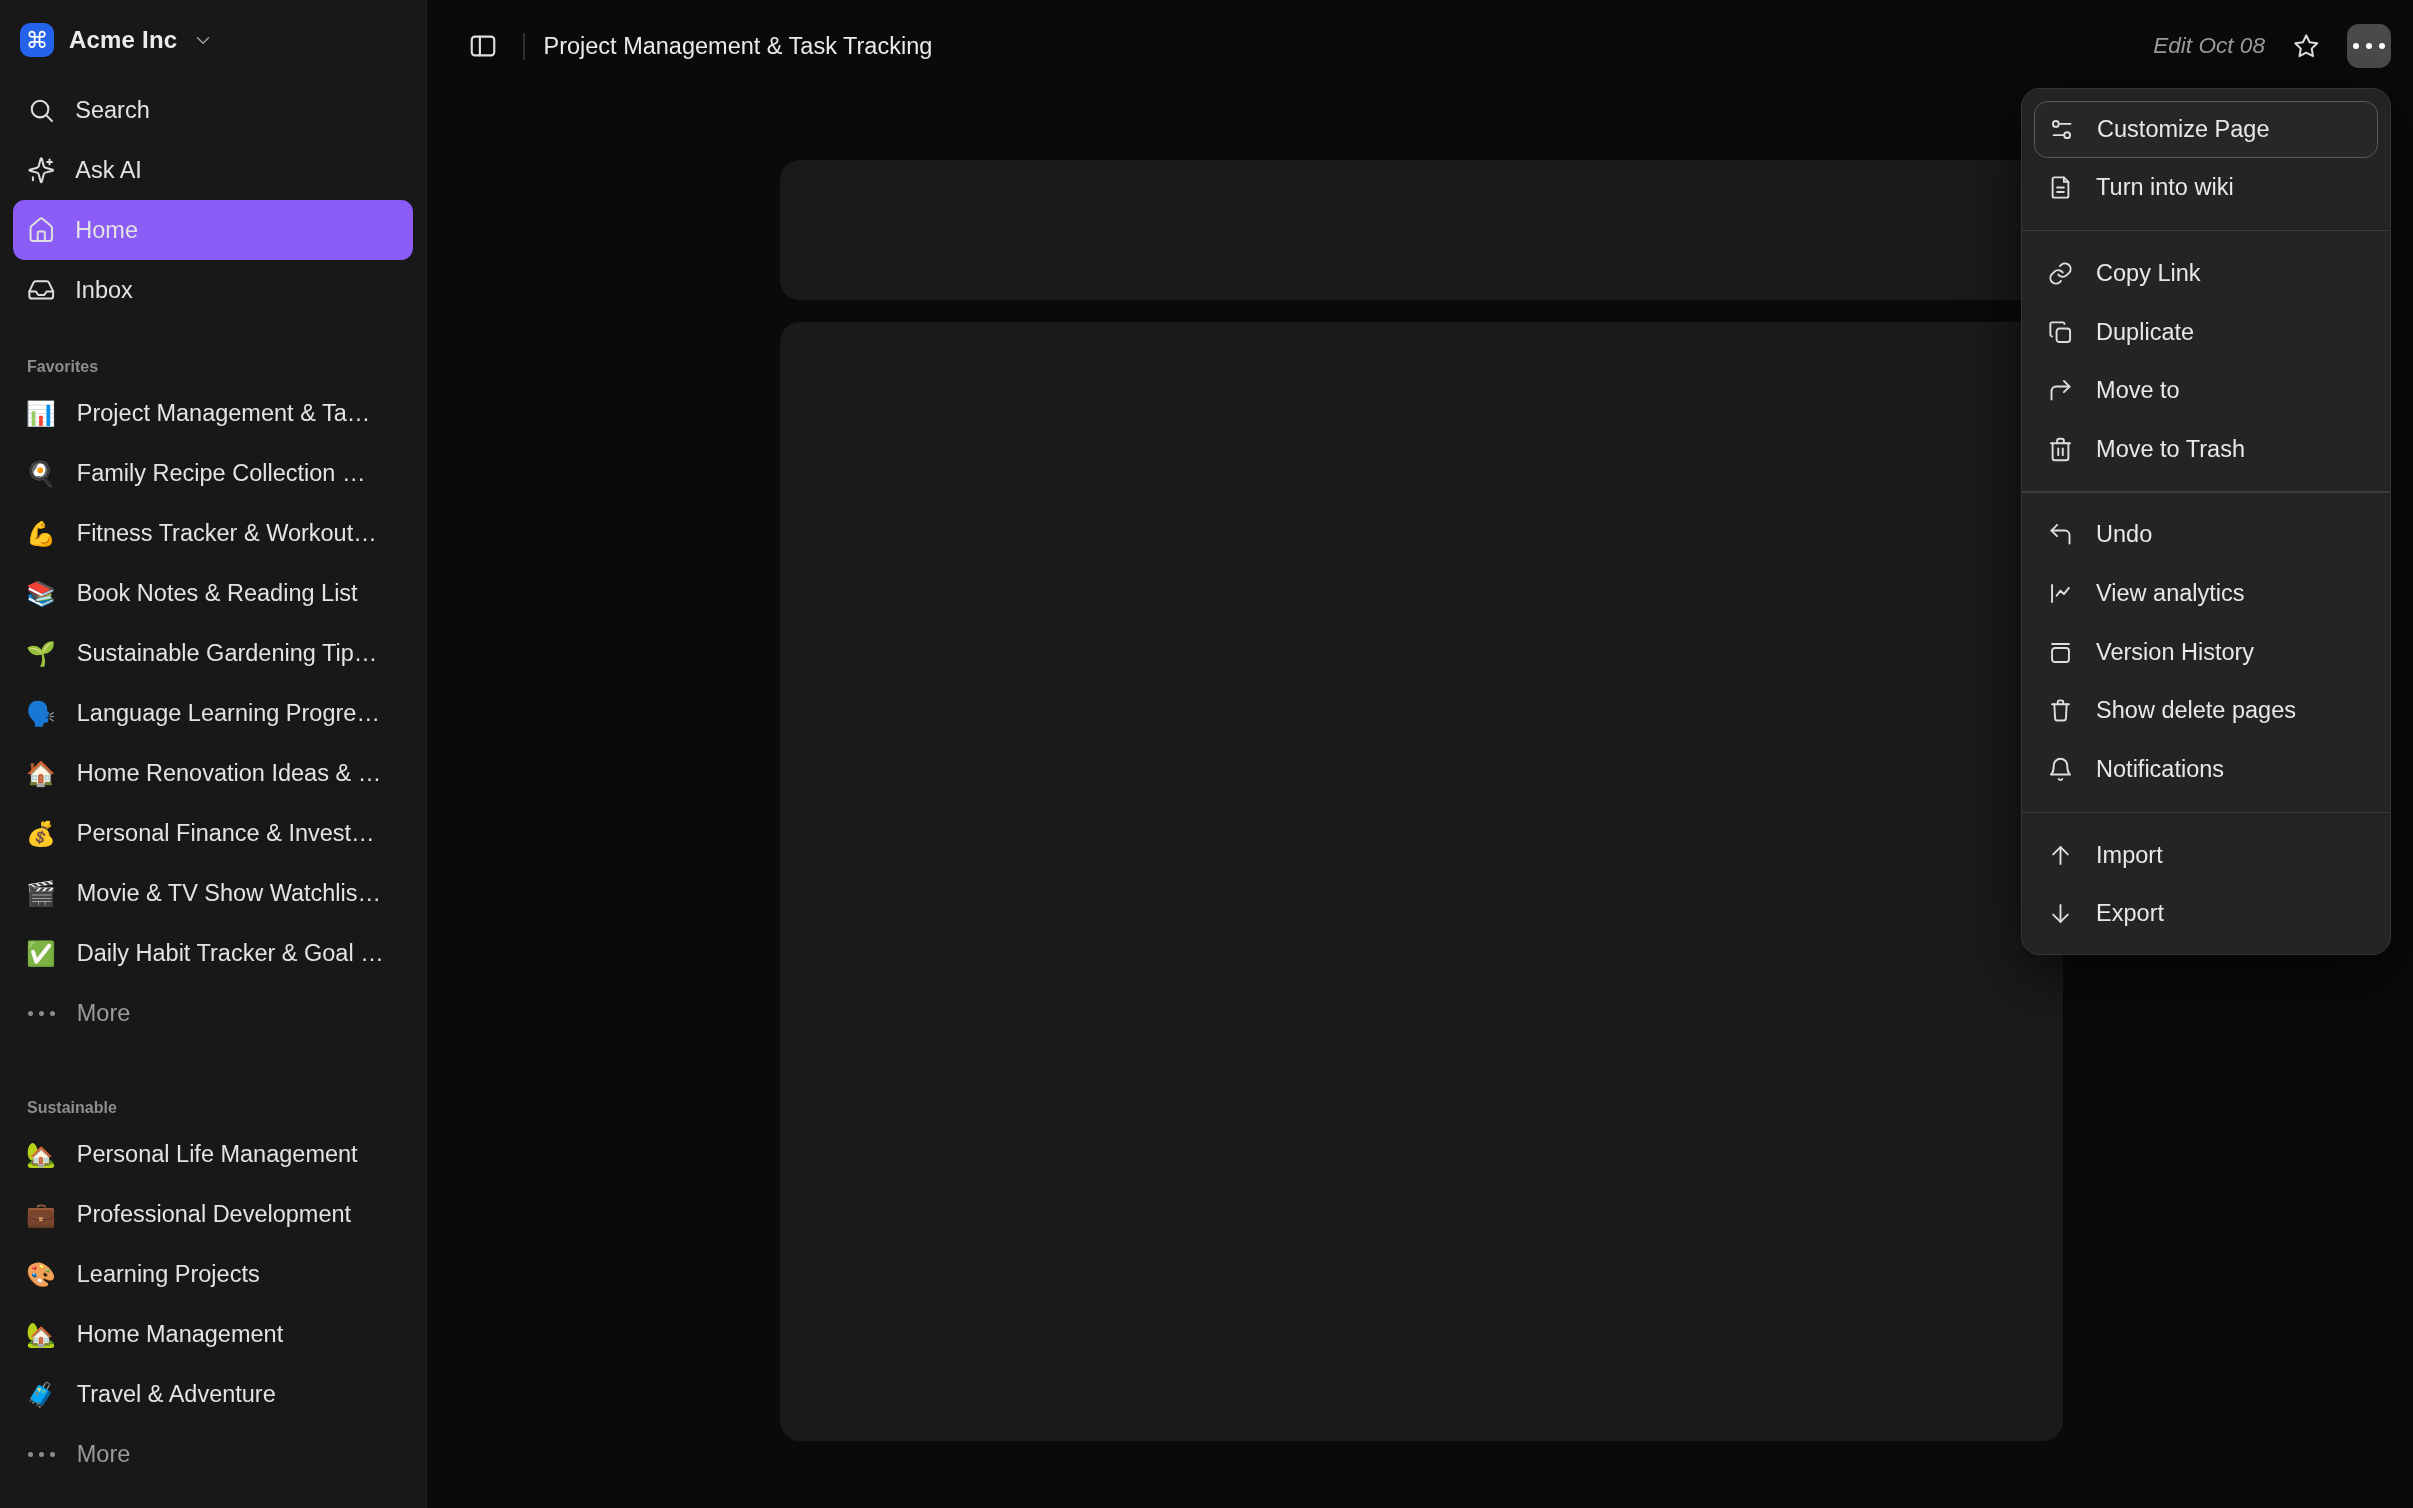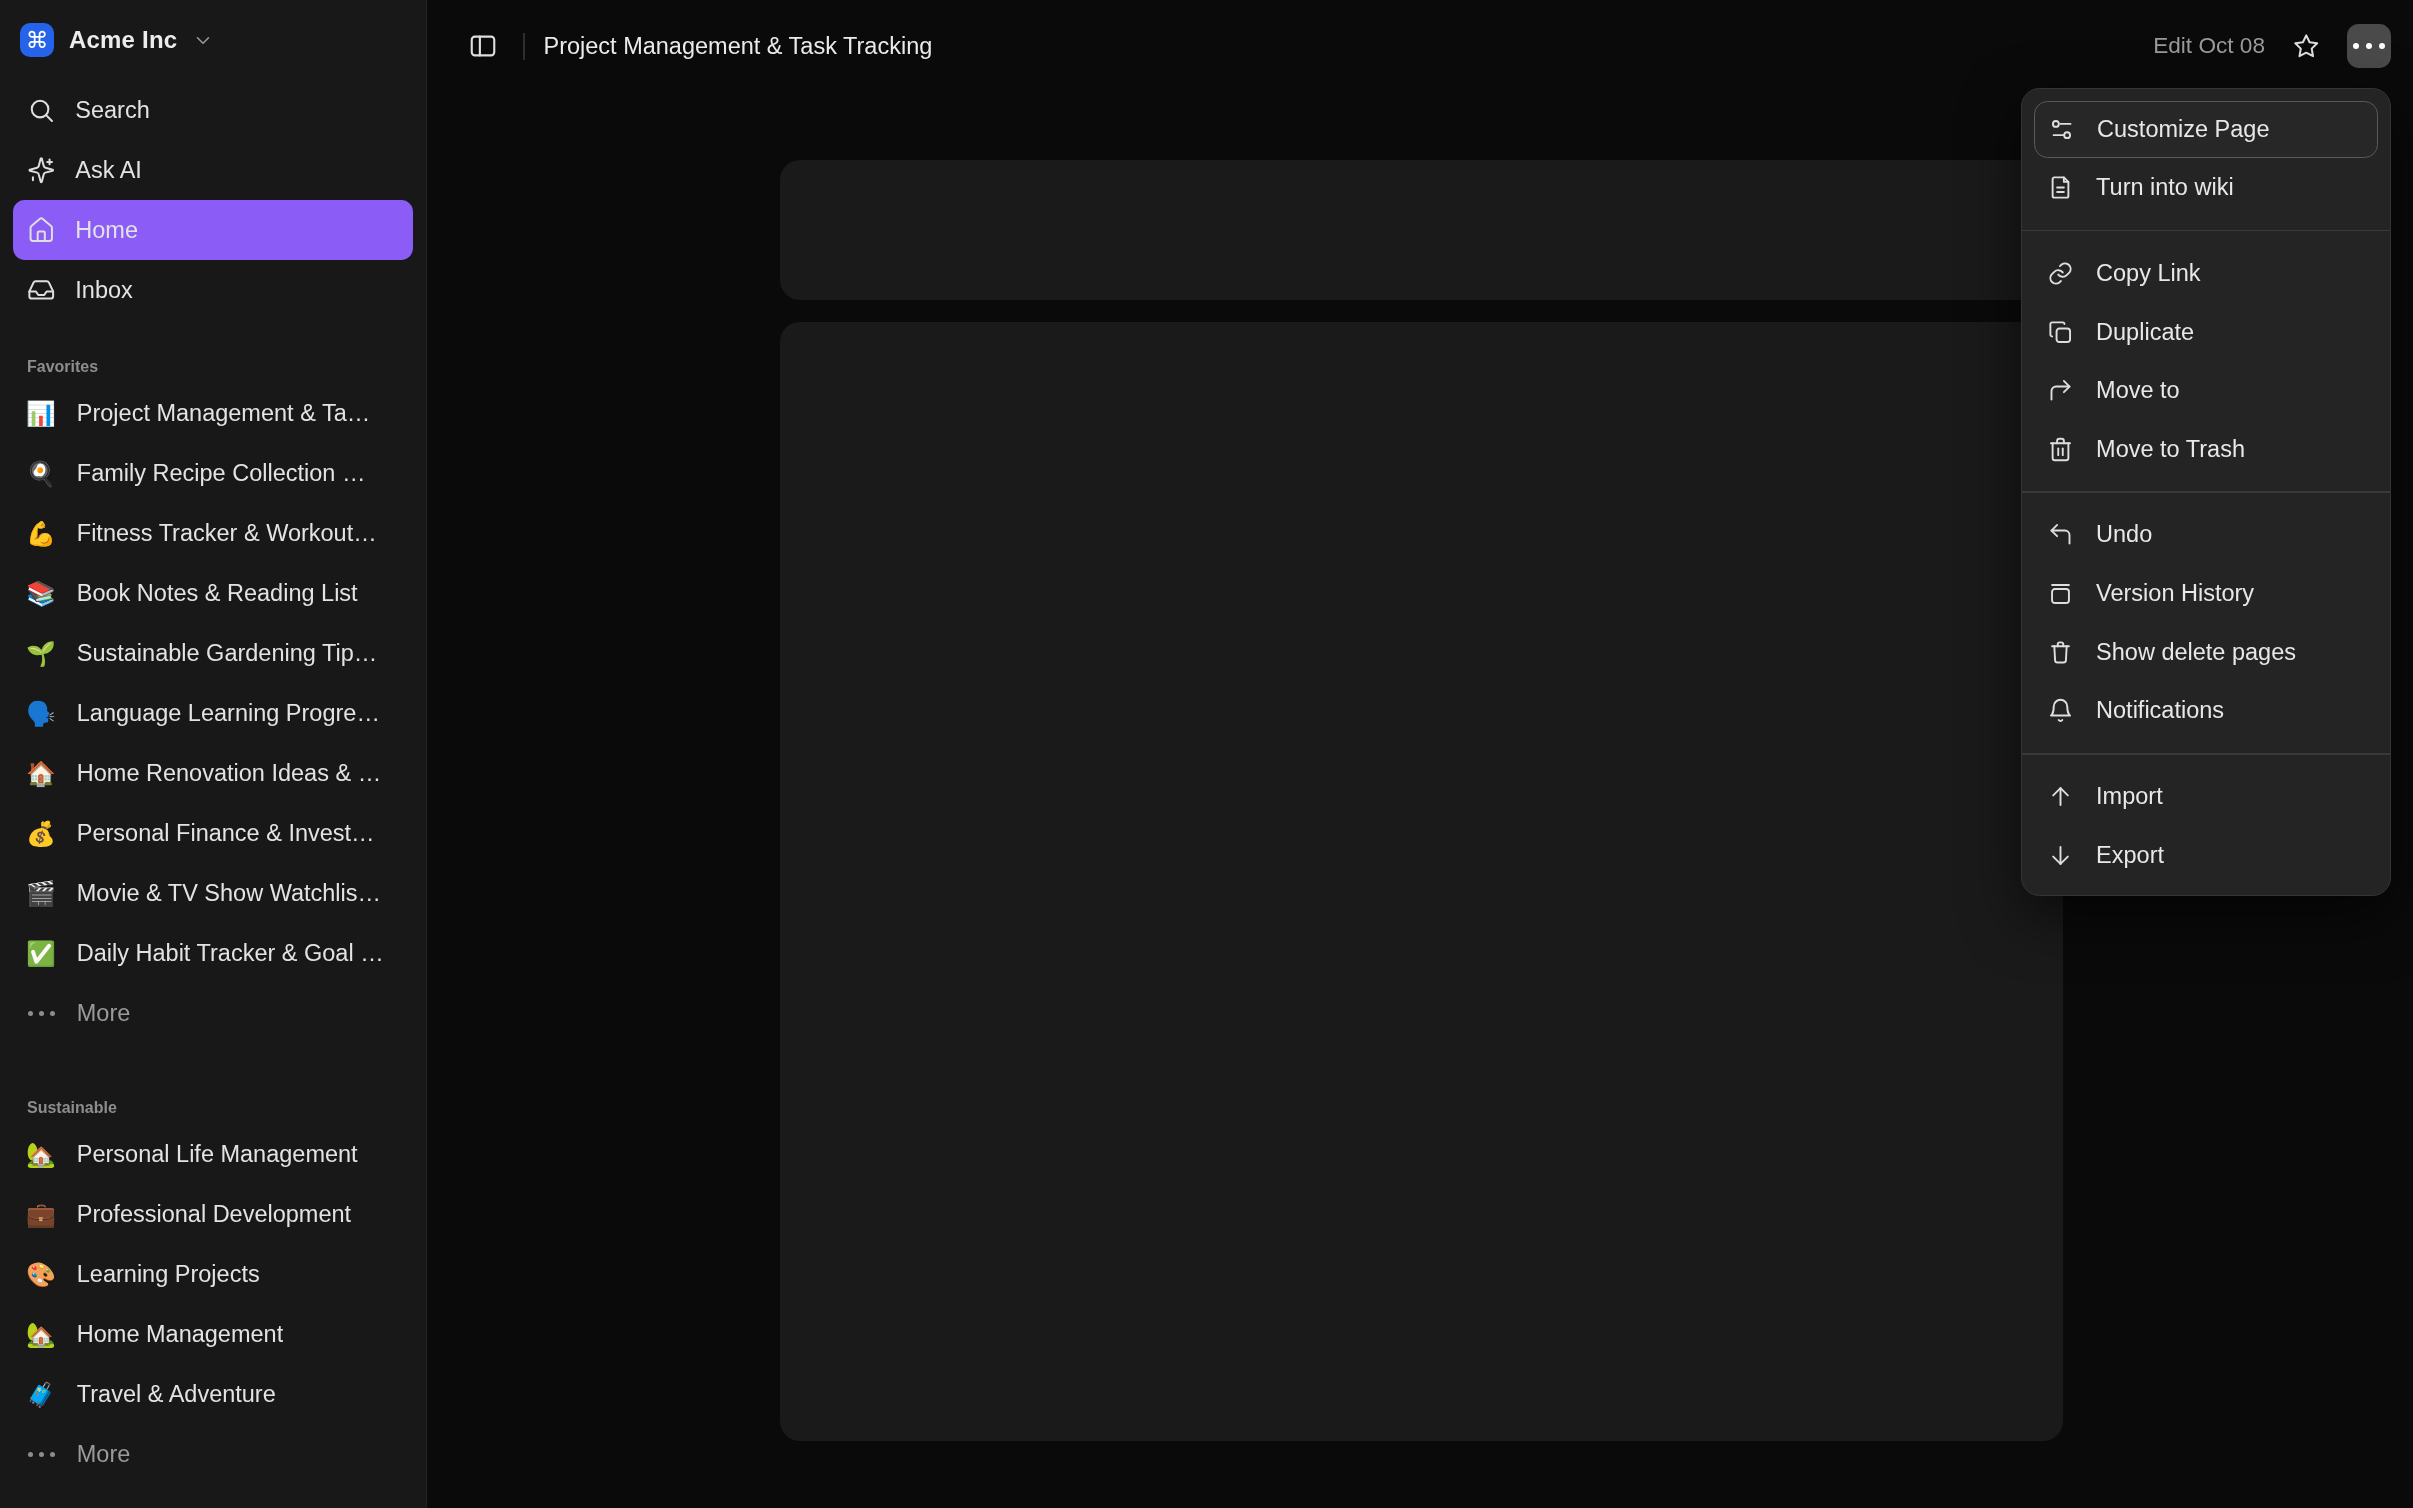--- a/index.html
+++ b/index.html
@@ -39,21 +39,21 @@
   .dots{display:flex;gap:5.9px;width:30px;justify-content:center;flex:0 0 auto;}
   .dots i{width:5px;height:5px;border-radius:50%;background:#8d8d8d;}
 
   
   .topbar{
     position:absolute;left:429px;right:0;top:0;height:92px;
     display:flex;align-items:center;padding:0 22px 0 32px;box-sizing:border-box;
   }
   .tb-divider{width:1.7px;height:27px;background:#2e2e2e;margin:0 18.4px;}
   .tb-title{font-size:23.5px;color:#eaeaea;font-weight:500;}
-  .tb-right{margin-left:auto;display:flex;align-items:center;gap:19px;}
+  .tb-right{margin-left:auto;display:flex;align-items:center;gap:19px;font-style:italic;}
   .tb-edit{font-size:22.6px;color:#9a9a9a;}
   .iconbtn{width:44px;height:44px;border-radius:11.7px;display:flex;align-items:center;justify-content:center;}
   .iconbtn.on{background:#4A4A4A;}
   .tb-dots{display:flex;gap:6.7px;}
   .tb-dots i{width:5.9px;height:5.9px;border-radius:50%;background:#fff;}
 
   
   .panel{position:absolute;background:#1A1A1A;border-radius:20px;}
   .panel-1{left:780px;top:160px;width:1283px;height:140px;}
   .panel-2{left:780px;top:322px;width:1283px;height:1119px;}
@@ -324,20 +324,29 @@
   <div class="mi">
     <span class="mico">
       <svg class="ico" width="27" height="27" viewBox="0 0 24 24">
           <polyline points="9 13.5 4 8.5 9 3.5"></polyline>
           <path d="M20 20v-7.5a4 4 0 0 0-4-4H4"></path>
         </svg>
     </span>
     <span>Undo</span>
   </div>
 
+  <div class="mi">
+    <span class="mico">
+      <svg class="ico" width="27" height="27" viewBox="0 0 24 24">
+          <path d="M4.5 4.5v15"></path>
+          <path d="m8.5 14 3.5-4.5 3 3 4.5-5.5"></path>
+        </svg>
+    </span>
+    <span>View analytics</span>
+  </div>
 
   <div class="mi">
     <span class="mico">
       <svg class="ico" width="27" height="27" viewBox="0 0 24 24">
           <path d="M4.5 4.5h15"></path>
           <rect x="4.5" y="8" width="15" height="12.5" rx="2.5"></rect>
         </svg>
     </span>
     <span>Version History</span>
   </div>

